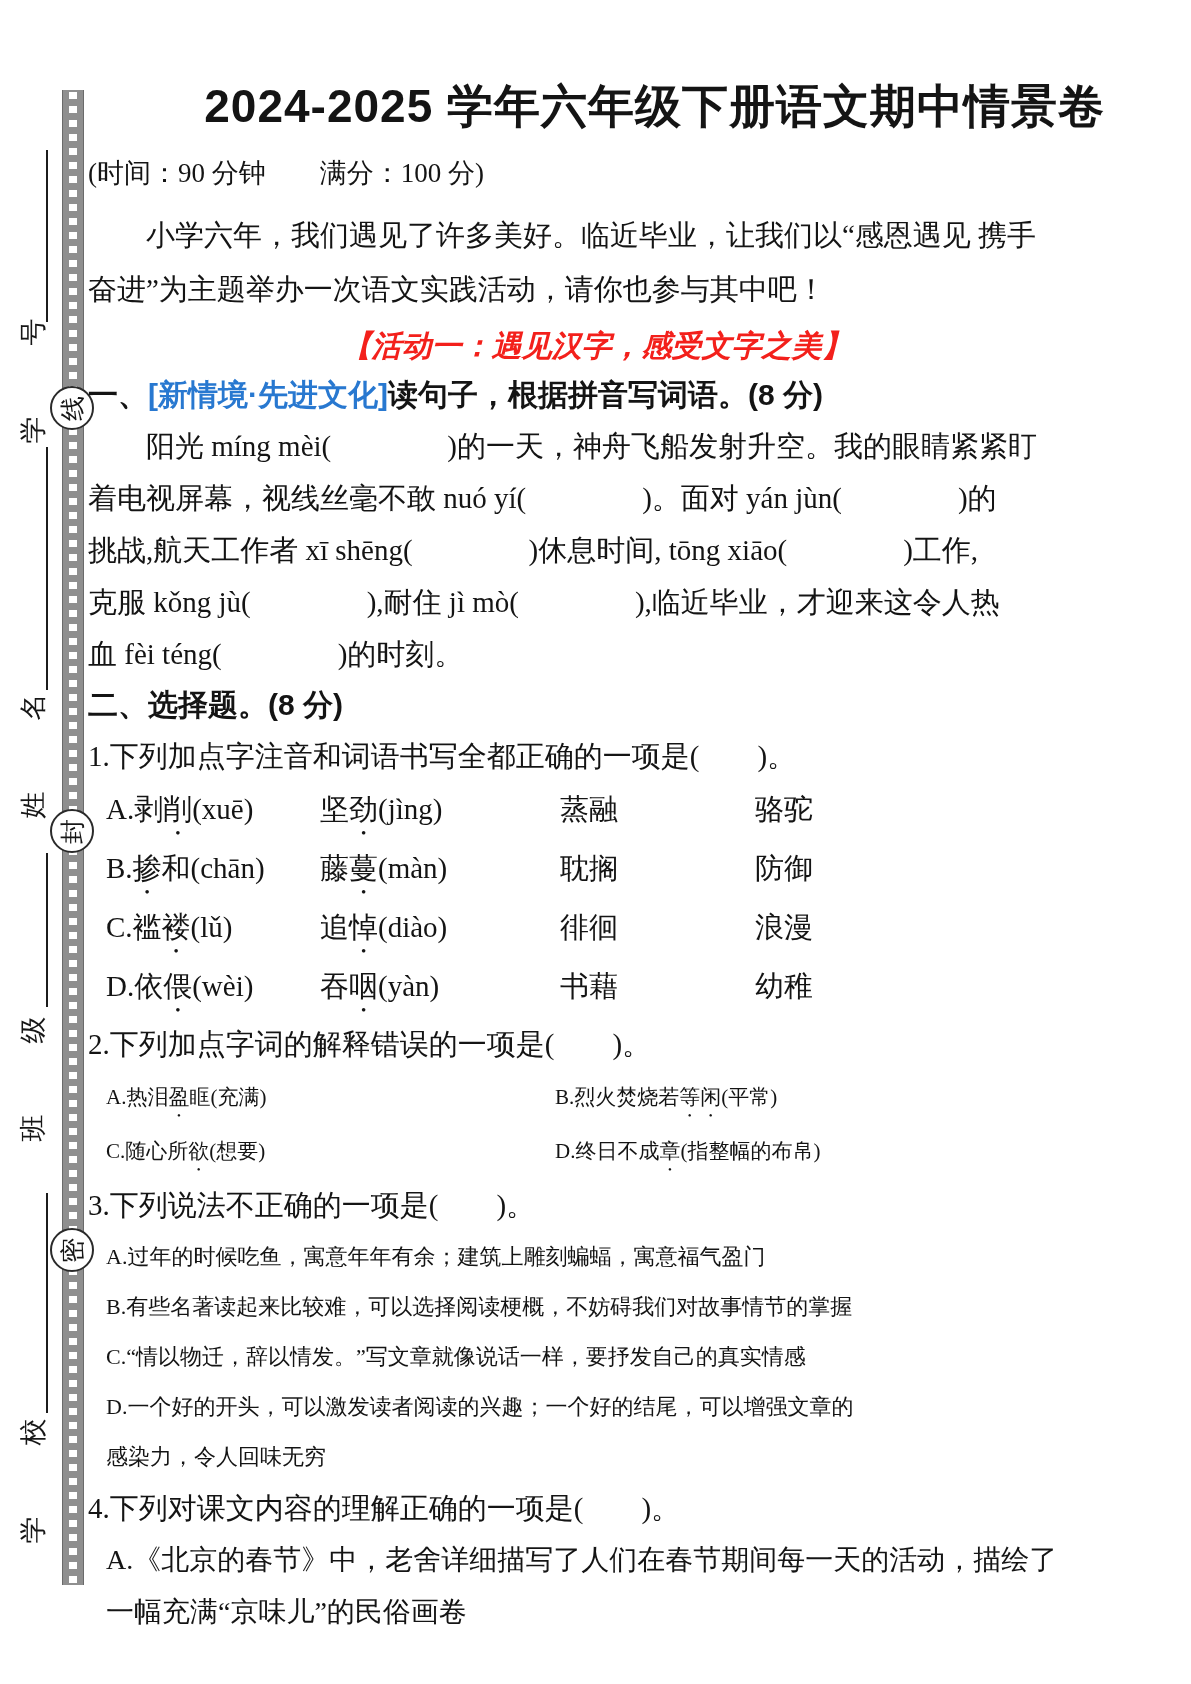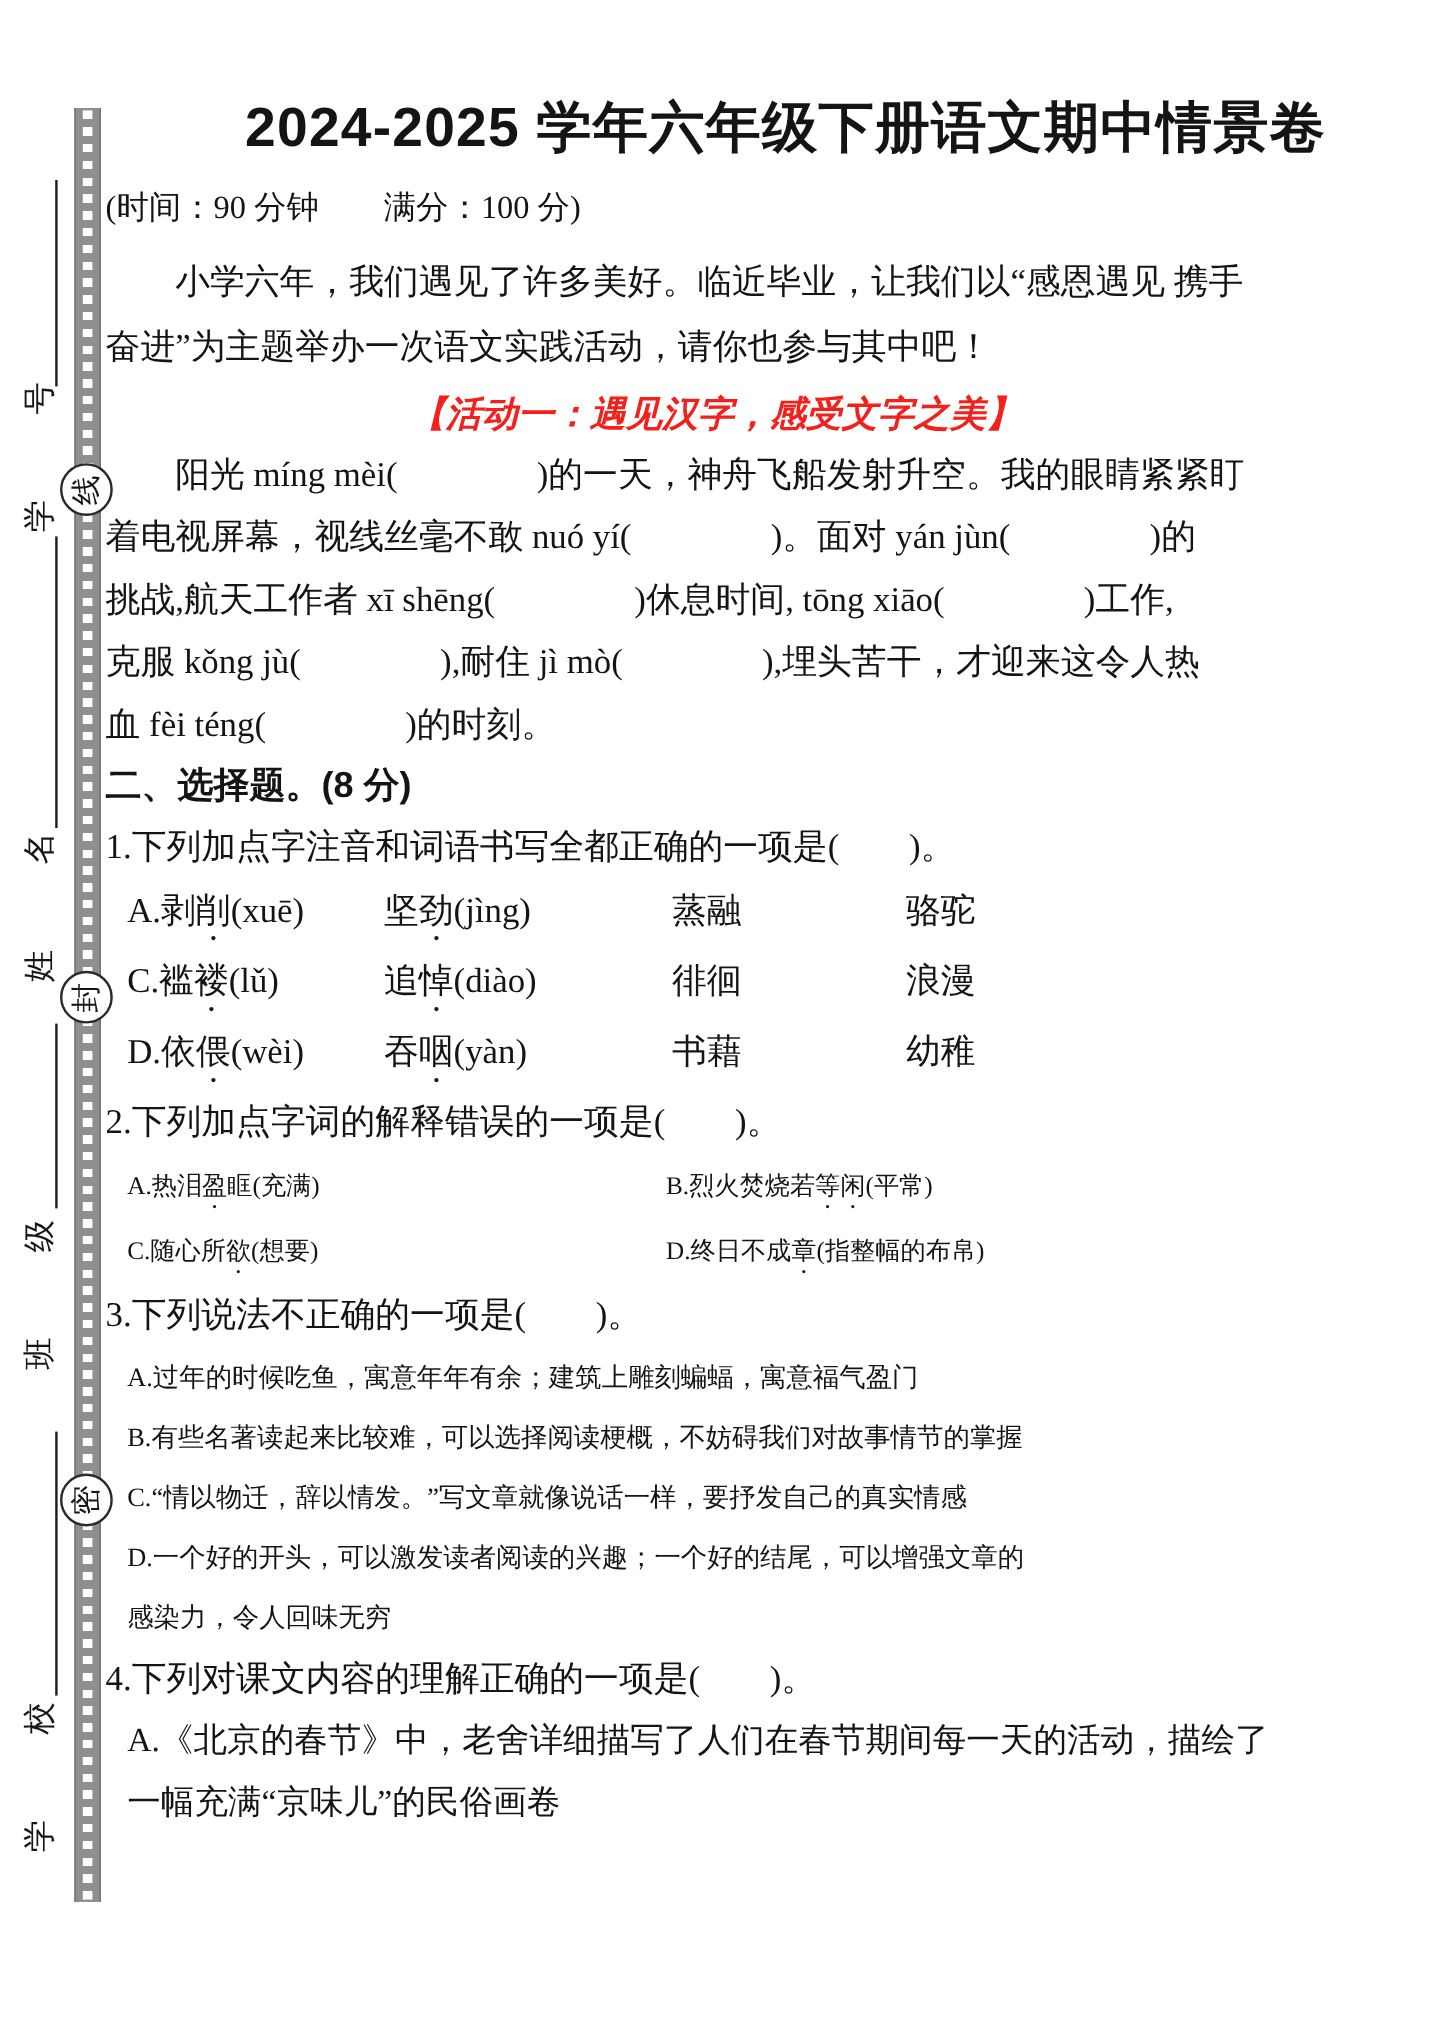--- a/index.html
+++ b/index.html
@@ -99,38 +99,47 @@
     <div class="title">2024-2025 学年六年级下册语文期中情景卷</div>
     <div class="subtitle">(时间：90 分钟　　满分：100 分)</div>
 
     <div class="intro">
       <div class="indent">小学六年，我们遇见了许多美好。临近毕业，让我们以“感恩遇见 携手</div>
       <div>奋进”为主题举办一次语文实践活动，请你也参与其中吧！</div>
     </div>
 
     <div class="banner">【活动一：遇见汉字，感受文字之美】</div>
 
+    <div class="sec-header">
+      <span>一、</span><span class="tag">[新情境·先进文化]</span><span>读句子，根据拼音写词语。(8 分)</span>
+    </div>
 
     <div class="para">
       <div class="indent">阳光 míng mèi(　　　　)的一天，神舟飞船发射升空。我的眼睛紧紧盯</div>
       <div>着电视屏幕，视线丝毫不敢 nuó yí(　　　　)。面对 yán jùn(　　　　)的</div>
       <div>挑战,航天工作者 xī shēng(　　　　)休息时间, tōng xiāo(　　　　)工作,</div>
-      <div>克服 kǒng jù(　　　　),耐住 jì mò(　　　　),埋头苦干，才迎来这令人热</div>
+      <div>克服 kǒng jù(　　　　),耐住 jì mò(　　　　),临近毕业，才迎来这令人热</div>
       <div>血 fèi téng(　　　　)的时刻。</div>
     </div>
 
     <div class="sec-header">二、选择题。(8 分)</div>
 
     <div class="stem">1.下列加点字注音和词语书写全都正确的一项是(　　)。</div>
 
     <div class="q1-row">
       <span><span>A.剥</span><span class="emph">削</span><span>(xuē)</span></span>
       <span><span>坚</span><span class="emph">劲</span><span>(jìng)</span></span>
       <span>蒸融</span>
       <span>骆驼</span>
+    </div>
+    <div class="q1-row">
+      <span><span>B.</span><span class="emph">掺</span><span>和(chān)</span></span>
+      <span><span>藤</span><span class="emph">蔓</span><span>(màn)</span></span>
+      <span>耽搁</span>
+      <span>防御</span>
     </div>
     <div class="q1-row">
       <span><span>C.褴</span><span class="emph">褛</span><span>(lǔ)</span></span>
       <span><span>追</span><span class="emph">悼</span><span>(diào)</span></span>
       <span>徘徊</span>
       <span>浪漫</span>
     </div>
     <div class="q1-row">
       <span><span>D.依</span><span class="emph">偎</span><span>(wèi)</span></span>
       <span><span>吞</span><span class="emph">咽</span><span>(yàn)</span></span>

